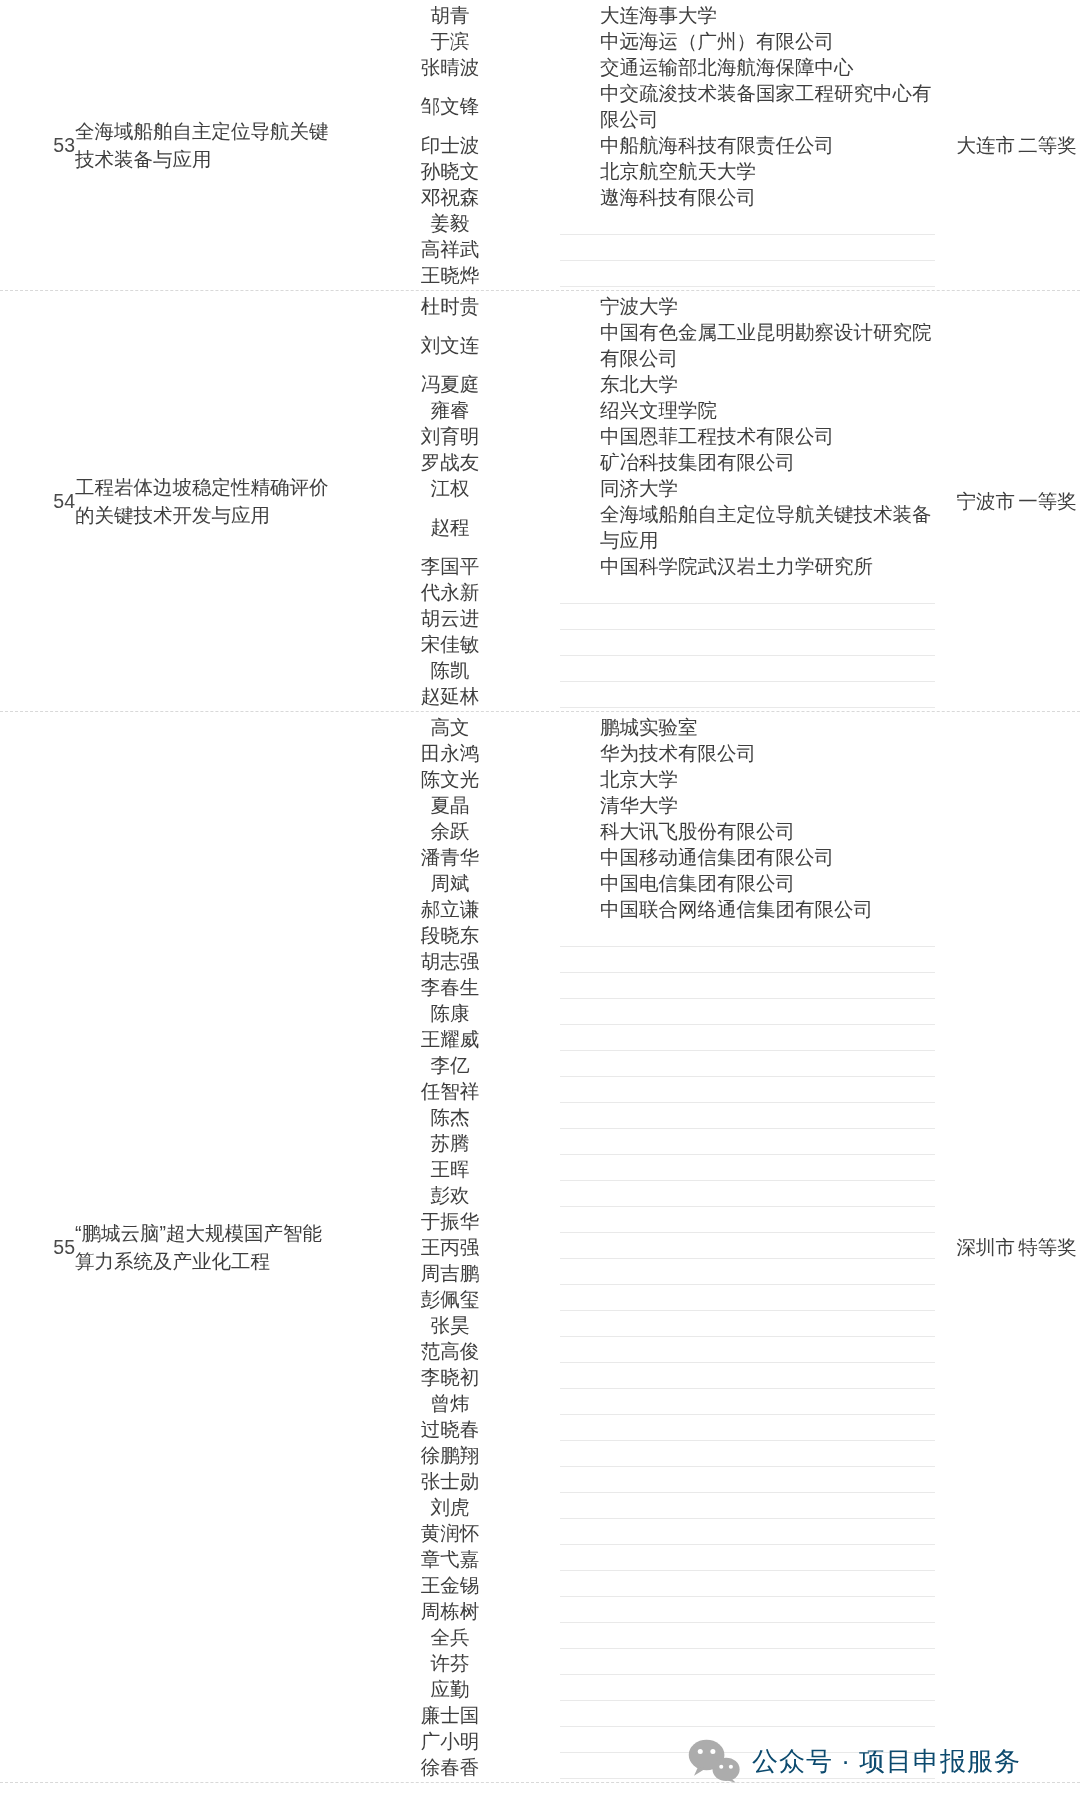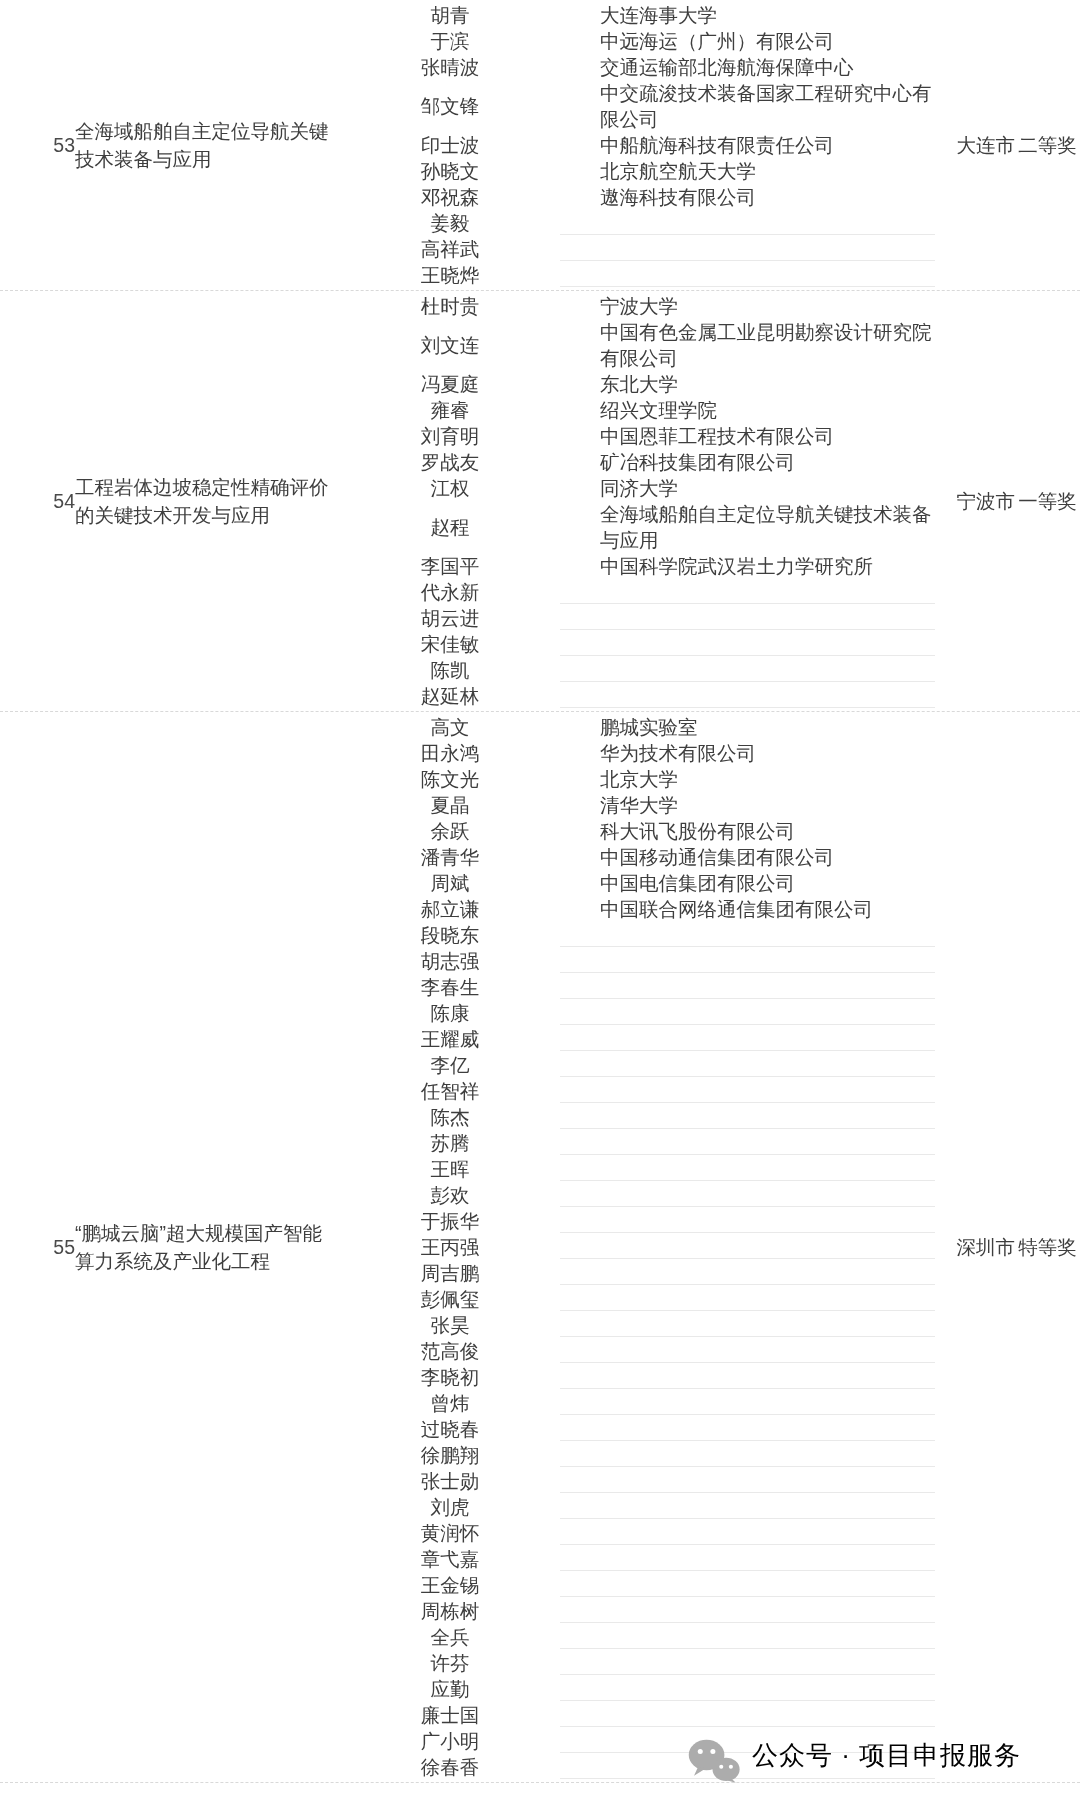--- a/index.html
+++ b/index.html
@@ -76,23 +76,23 @@
     width: 65px;
     flex: none;
     text-align: center;
     font-family: Liberation Mono, monospace;
   }
   .watermark {
     position: absolute;
     left: 688px;
     top: 1738px;
     display: flex;
-    align-items: flex-start;
+    align-items: center;
     gap: 12px;
-    color: #000000;
+    color: #0c4a6e;
     font-size: 26px;
     letter-spacing: 1px;
     white-space: nowrap;
   }
   .wechat-icon {
     width: 52px;
     height: 46px;
     flex: none;
   }
 </style>

